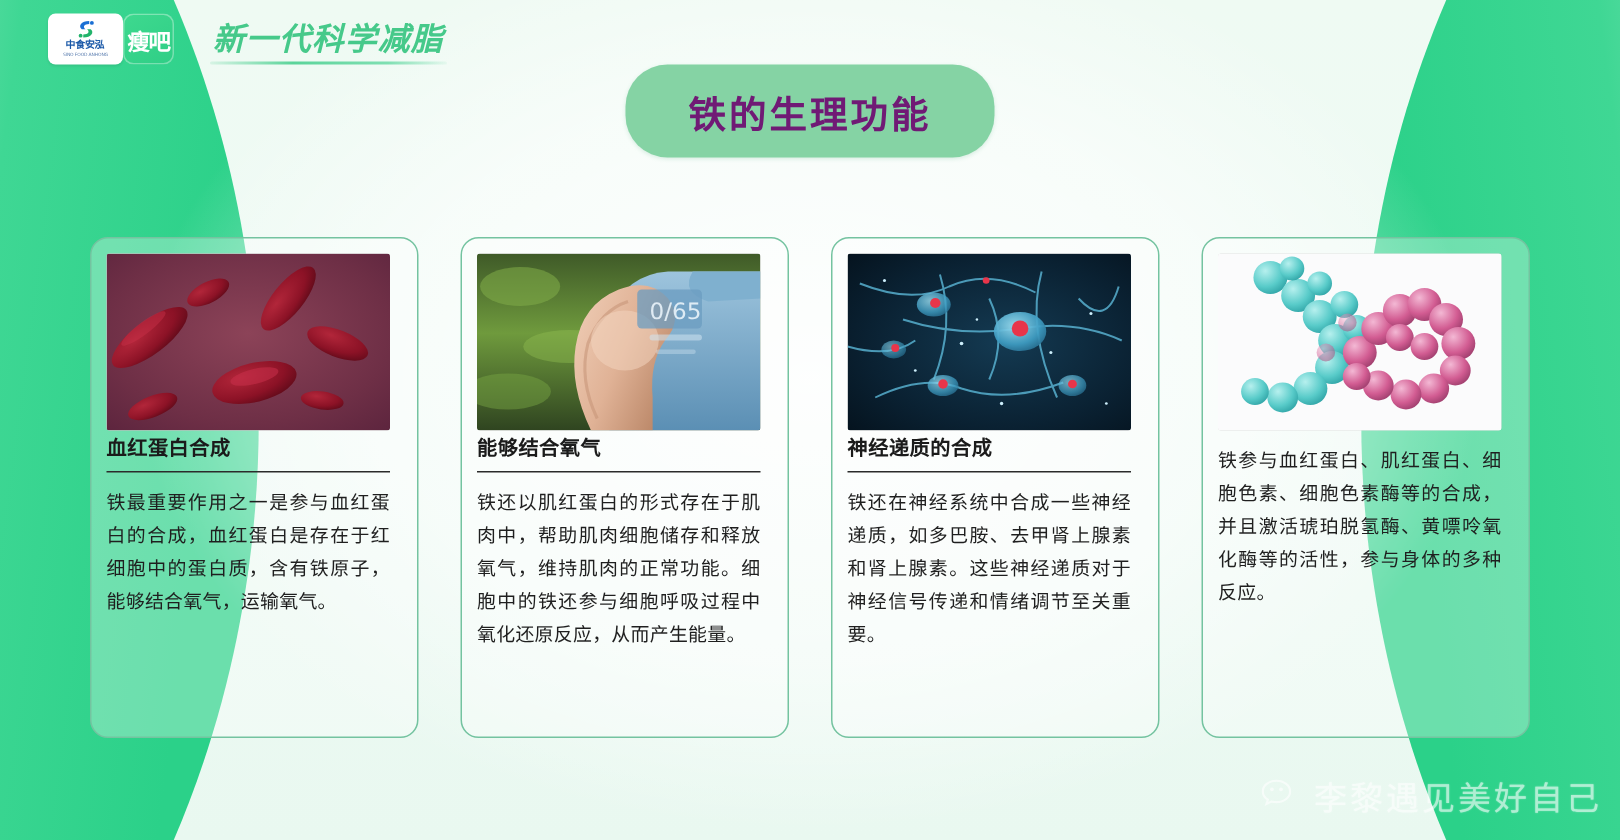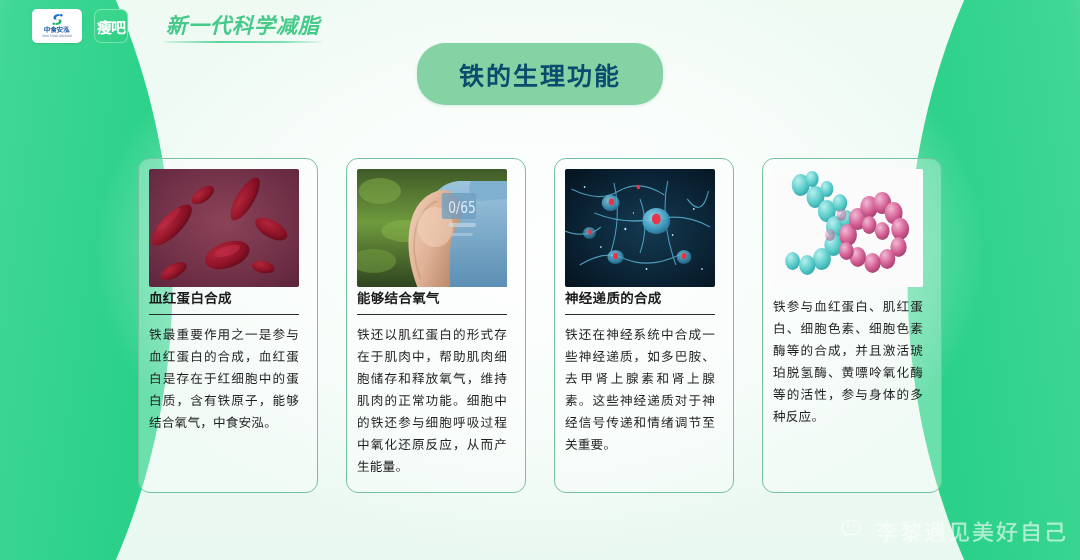--- a/index.html
+++ b/index.html
@@ -43,21 +43,21 @@
     pointer-events: none;
   }
 
   
   .header {
     position: absolute;
     top: 9px;
     left: 32px;
     display: flex;
     align-items: center;
-    gap: 12px;
+    gap: 0;
     z-index: 6;
   }
   .logo-card {
     width: 50px;
     height: 34px;
     background: #ffffff;
     border-radius: 5px;
     box-shadow: 0 1px 2px rgba(0,0,0,0.10);
     display: flex;
     flex-direction: column;
@@ -128,21 +128,21 @@
     background: linear-gradient(90deg, rgba(78,206,143,0.15) 0%, #5bd49a 35%, #7fdfb2 75%, rgba(127,223,178,0.1) 100%);
   }
 
   
   .title-pill {
     position: absolute;
     top: 43px;
     left: 50%;
     transform: translateX(-50%);
     background: #85d3a4;
-    color: #0c4a6e;
+    color: #701a75;
     border-radius: 28px;
     padding: 13px 42px;
     font-size: 25px;
     font-weight: bold;
     letter-spacing: 2px;
     white-space: nowrap;
     z-index: 6;
     box-shadow: 0 1px 3px rgba(60,160,110,0.18);
   }
 
@@ -152,21 +152,21 @@
     top: 158px;
     left: 0;
     right: 0;
     display: flex;
     justify-content: center;
     gap: 28px;
     z-index: 5;
   }
 
   .card {
-    width: 180px;
+    width: 219px;
     min-height: 334px;
     box-sizing: border-box;
     border: 1px solid #74c3a0;
     border-radius: 12px;
     background: rgba(255,255,255,0.30);
     padding: 10px 18px 14px 10px;
     display: flex;
     flex-direction: column;
   }
 
@@ -303,21 +303,21 @@
           <ellipse cx="118" cy="30" rx="26" ry="10" fill="url(#rbc)" transform="rotate(-52 118 30)"></ellipse>
           <ellipse cx="150" cy="60" rx="21" ry="9" fill="url(#rbc)" transform="rotate(22 150 60)"></ellipse>
           <ellipse cx="66" cy="26" rx="15" ry="7" fill="url(#rbc)" transform="rotate(-28 66 26)"></ellipse>
           <ellipse cx="140" cy="98" rx="14" ry="6" fill="url(#rbc)" transform="rotate(8 140 98)"></ellipse>
           <ellipse cx="30" cy="102" rx="17" ry="7" fill="url(#rbc)" transform="rotate(-22 30 102)"></ellipse>
           <ellipse cx="96" cy="82" rx="16" ry="5" fill="#c9304a" opacity="0.55" transform="rotate(-14 96 82)"></ellipse>
           <ellipse cx="24" cy="50" rx="18" ry="4" fill="#c9304a" opacity="0.45" transform="rotate(-38 24 50)"></ellipse>
         </svg>
       </div>
       <div class="card-title">血红蛋白合成</div>
-      <div class="card-body">铁最重要作用之一是参与血红蛋白的合成，血红蛋白是存在于红细胞中的蛋白质，含有铁原子，能够结合氧气，中食安泓。</div>
+      <div class="card-body">铁最重要作用之一是参与血红蛋白的合成，血红蛋白是存在于红细胞中的蛋白质，含有铁原子，能够结合氧气，运输氧气。</div>
     </div>
 
     <div class="card">
       <div class="card-photo">
         <svg viewBox="0 0 184 118" preserveAspectRatio="none">
           <defs>
             <linearGradient id="foliage" x1="0" y1="0" x2="0" y2="1">
               <stop offset="0%" stop-color="#3f5a28"></stop>
               <stop offset="45%" stop-color="#6f9a3d"></stop>
               <stop offset="100%" stop-color="#2f4420"></stop>

